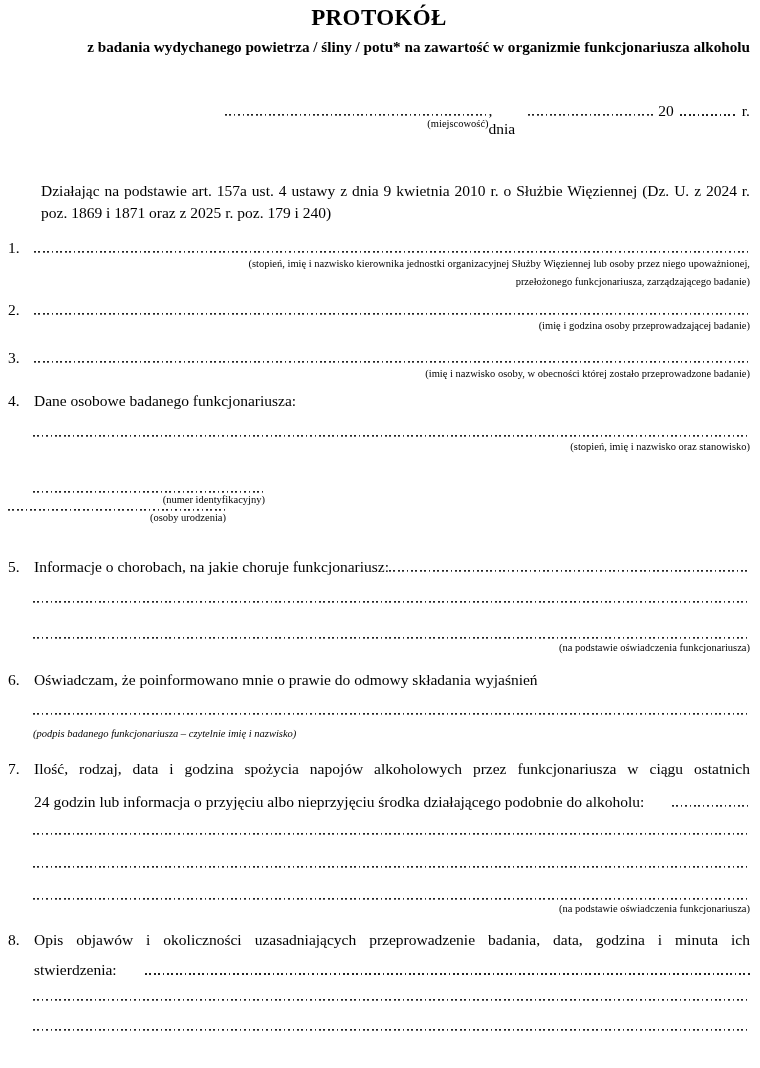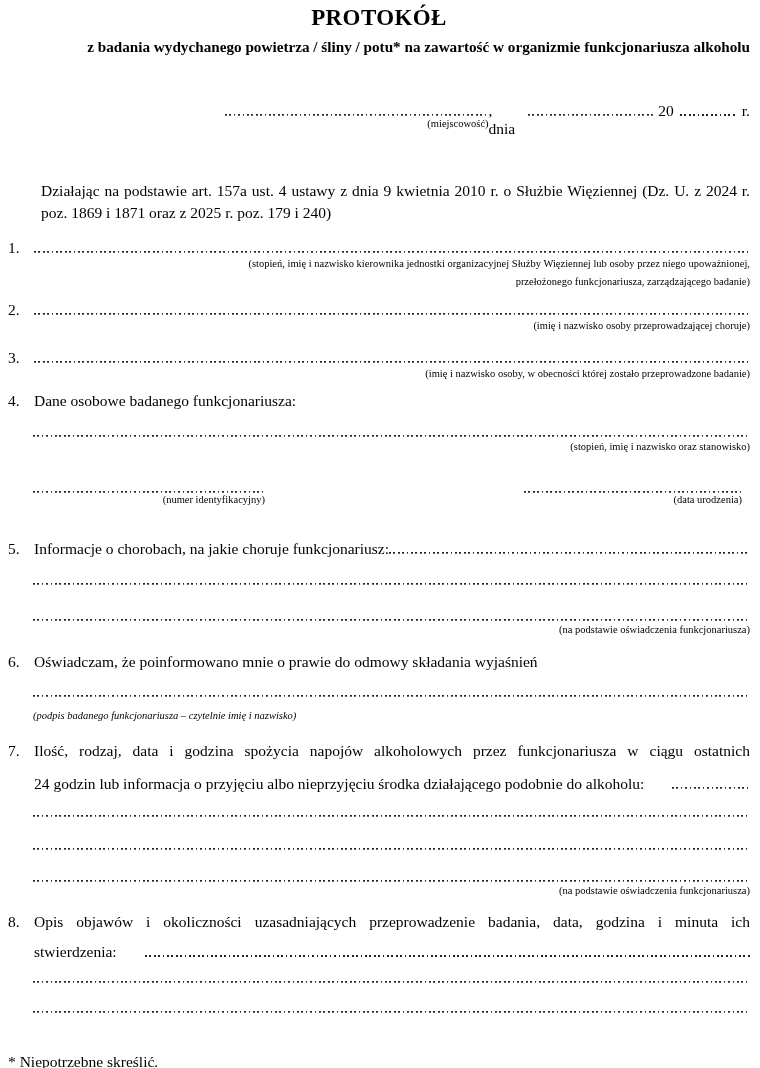--- a/index.html
+++ b/index.html
@@ -47,21 +47,21 @@
   .legal{ margin-top:42px; line-height:22.5px; text-align:justify;margin-left:33px; }
 
   
   .item1{ margin-top:14px; }
   .cap-gap{ margin-top:5px; }
   .item2{ margin-top:13px; }
   .item3{ margin-top:17px; }
   .item4{ margin-top:12px; }
   .i4-line{ margin-top:22px; }
   .i4-cap{ margin-top:3px; }
-  .id-row{ display:flex; margin-top:35px; margin-right:8px; }
+  .id-row{ display:flex; margin-top:35px; margin-right:8px;flex-direction:column; }
   .field-id{ width:232px; margin-left:25px; }
   .field-birth{ width:218px; }
   .field-id .dotline, .field-birth .dotline{ width:100%; }
   .item5{ margin-top:34px; }
   .i5-line1{ margin-top:22px; }
   .i5-line2{ margin-top:31px; }
   .i5-cap{ margin-top:2px; }
   .item6{ margin-top:17px; }
   .i6-line{ margin-top:21px; }
   .i6-cap{ margin-top:12px;font-style:italic; }
@@ -109,21 +109,21 @@
     </div>
     <div class="caption center indent">(stopień, imię i nazwisko kierownika jednostki organizacyjnej Służby Więziennej lub osoby przez niego upoważnionej,</div>
     <div class="caption center indent cap-gap">przełożonego funkcjonariusza, zarządzającego badanie)</div>
   </div>
 
   <div class="item2">
     <div class="row">
       <span class="num">2.</span>
       <span class="dotline fill"></span>
     </div>
-    <div class="caption center indent">(imię i nazwisko osoby przeprowadzającej choruje)</div>
+    <div class="caption center indent">(imię i godzina osoby przeprowadzającej badanie)</div>
   </div>
 
   <div class="item3">
     <div class="row">
       <span class="num">3.</span>
       <span class="dotline fill"></span>
     </div>
     <div class="caption center indent">(imię i nazwisko osoby, w obecności której zostało przeprowadzone badanie)</div>
   </div>
 
@@ -135,21 +135,21 @@
     <div class="dotline block-line i4-line"></div>
     <div class="caption center indent i4-cap">(stopień, imię i nazwisko oraz stanowisko)</div>
     <div class="id-row">
       <div class="field-id">
         <div class="dotline"></div>
         <div class="caption center">(numer identyfikacyjny)</div>
       </div>
       <div class="fill"></div>
       <div class="field-birth">
         <div class="dotline"></div>
-        <div class="caption center">(data urodzenia)</div>
+        <div class="caption center">(osoby urodzenia)</div>
       </div>
     </div>
   </div>
 
   <div class="item5">
     <div class="row">
       <span class="num">5.</span>
       <span>Informacje o chorobach, na jakie choruje funkcjonariusz:</span>
       <span class="dotline fill"></span>
     </div>

